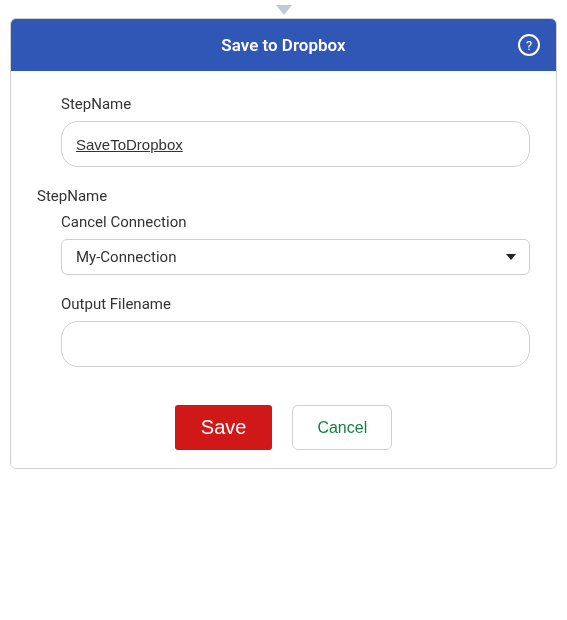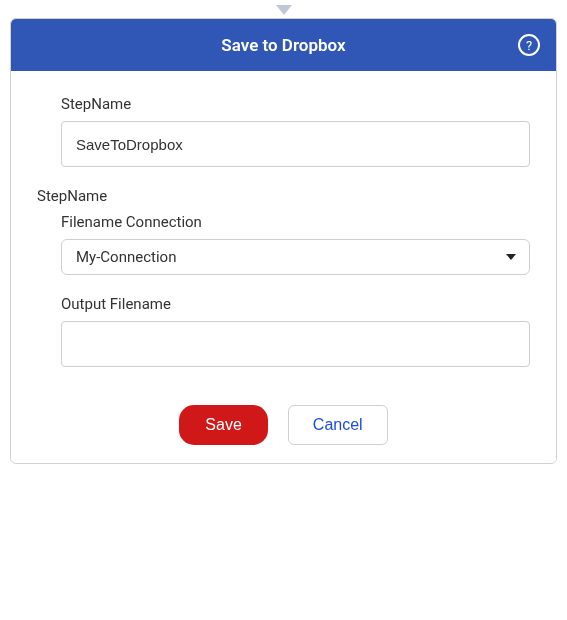--- a/index.html
+++ b/index.html
@@ -66,23 +66,24 @@
       margin-bottom: 8px;
       display: block;
     }
     .text-input {
       width: 100%;
       height: 46px;
       padding: 10px 14px;
       font-size: 15px;
       color: #333;
       border: 1px solid #cfcfcf;
-      border-radius: 4px;
+      border-radius: 17px;
       background: #fff;
       outline: none;
+      text-decoration: underline;
     }
     .field-group { margin-bottom: 20px; margin-left: 24px; }
     .enabled-row {
       display: flex;
       align-items: center;
       justify-content: space-between;
       margin-bottom: 22px;
     }
     .toggle {
       width: 58px;
@@ -148,29 +149,29 @@
     .button-row {
       display: flex;
       justify-content: center;
       gap: 20px;
       padding: 18px 0 18px 0;
     }
     .btn-primary {
       background: #d11818;
       color: #fff;
       border: none;
-      border-radius: 15px;
+      border-radius: 3px;
       padding: 11px 26px;
-      font-size: 16px;
+      font-size: 20px;
       font-weight: 500;
       cursor: pointer;
     }
     .btn-secondary {
       background: #fff;
-      color: #1d4ed8;
+      color: #15803d;
       border: 1px solid #d0d0d0;
       border-radius: 6px;
       padding: 4px 24px;
       font-size: 16px;
       font-weight: 400;
       cursor: pointer;
     }
   </style>
 </head>
 <body>
@@ -189,21 +190,21 @@
     <div class="field-group">
       <label class="field-label">StepName</label>
       <input type="text" class="text-input" value="SaveToDropbox" style="">
     </div>
 
     <div>
       <label class="field-label">StepName</label>
     </div>
 
     <div class="field-group">
-      <label class="field-label">Filename Connection</label>
+      <label class="field-label">Cancel Connection</label>
       <div class="select-wrap">
         <div class="select-input">
           <span>My-Connection</span>
         </div>
         <div class="chevron"></div>
       </div>
     </div>
 
 
     <div class="field-group">

